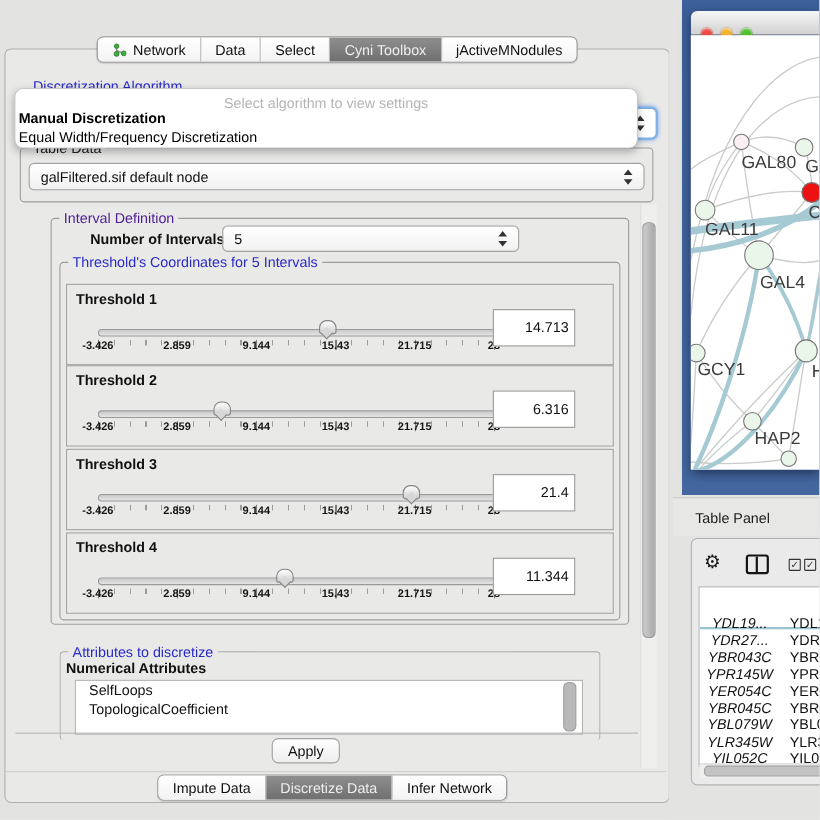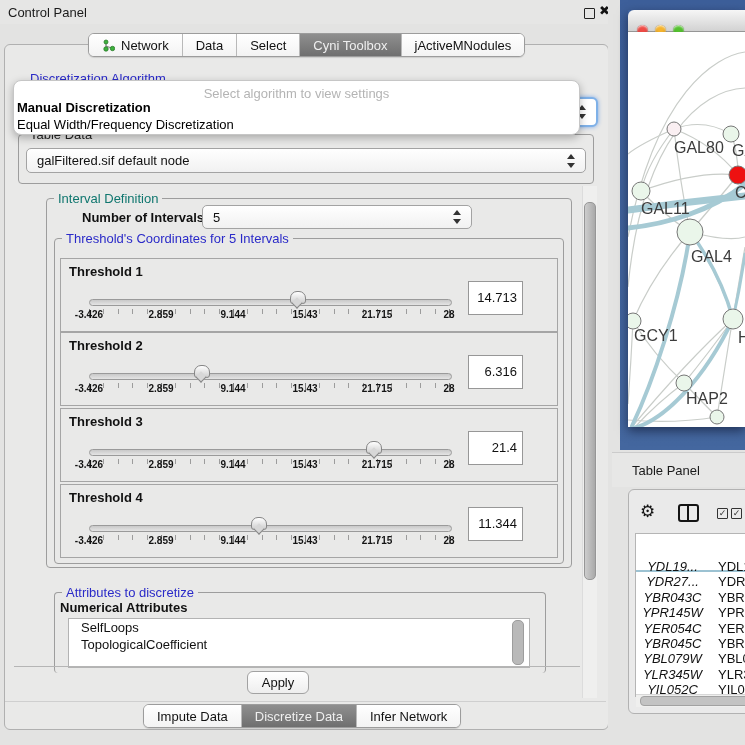--- a/index.html
+++ b/index.html
@@ -22,21 +22,21 @@
   .tab{display:flex;align-items:center;padding:0 13px;font-size:13px;color:#111;
        background:linear-gradient(#ffffff,#f3f3f3);border-left:1px solid #b9b9b9;white-space:nowrap;}
   .tab:first-child{border-left:none;}
   .tab.sel{background:linear-gradient(#8f8f8f,#6f6f6f);color:#efefef;}
   #topTabs{left:88px;top:33px;}
   #bottomTabs{left:143px;top:704px;}
   .neticon{margin-right:6px;}
 
   .group{border:1px solid #9d9d9d;border-radius:4px;background:#e9e9e8;}
   .gtitle{position:absolute;background:#e9e9e8;padding:0 4px;font-size:13px;line-height:13px;text-align:center;}
-  .blue{color:#2a2ac8;} .green{color:#0f766e;} .dark{color:#222;}
+  .blue{color:#2a2ac8;} .green{color:#4c1d95;} .dark{color:#222;}
 
   .combo{background:linear-gradient(#ffffff,#f1f1f1);border:1px solid #a3a3a3;border-radius:5px;
          display:flex;align-items:center;padding-left:10px;font-size:13px;color:#111;}
   .spinners{position:absolute;right:10px;top:50%;margin-top:-8px;width:8px;height:16px;}
   .spinners i{position:absolute;left:0;width:0;height:0;border-left:4px solid transparent;border-right:4px solid transparent;}
   .spinners .up{top:1px;border-bottom:5px solid #333;}
   .spinners .dn{bottom:1px;border-top:5px solid #333;}
 
   
   #algo-popup{left:13px;top:80px;width:565px;height:53px;background:#fff;border:1px solid #c6c6c6;
@@ -55,21 +55,21 @@
           border-radius:7px 7px 3px 3px;background:linear-gradient(#fefefe,#cfcfcf);z-index:3;}
   .handle:after{content:'';position:absolute;left:2.5px;top:6.5px;width:7px;height:7px;transform:rotate(45deg);
           background:#d7d7d7;border-right:1px solid #868686;border-bottom:1px solid #868686;}
   .ticks{position:absolute;left:28px;top:50px;width:361px;height:9px;
          background-image:repeating-linear-gradient(to right,#7c7c7c 0 1px,transparent 1px 72px),
                           repeating-linear-gradient(to right,#9c9c9c 0 1px,transparent 1px 14.4px);
          background-size:100% 9px,100% 5px;background-repeat:no-repeat;}
   .ticklabels{position:absolute;left:0;top:50px;width:100%;height:13px;}
   .ticklabel{position:absolute;width:60px;text-align:center;font-size:10px;font-weight:bold;color:#141414;}
   .tvalue{position:absolute;right:34px;top:22px;width:48px;height:32px;background:#fff;border:1px solid #979797;
-          font-size:13px;text-align:right;line-height:32px;padding-right:5px;}
+          font-size:13px;text-align:right;line-height:32px;padding-right:5px;padding-left:20px;}
 
   
   #attr-list{left:68px;top:618px;width:460px;height:48px;background:#fff;border:1px solid #b3b3b3;overflow:hidden;}
   .attr-item{padding-left:12px;height:17px;line-height:17px;font-size:13px;}
   #attr-sb{left:512px;top:620px;width:10px;height:43px;background:#b9b9b9;border:1px solid #9d9d9d;border-radius:5px;}
 
   #apply-btn{left:247px;top:671px;width:60px;height:21px;background:linear-gradient(#ffffff,#eeeeee);
              border:1px solid #a2a2a2;border-radius:6px;text-align:center;line-height:21px;font-size:13px;}
 
   #main-sb-track{left:582px;top:186px;width:14px;height:512px;background:#efefee;border-left:1px solid #dcdcdc;}
@@ -111,25 +111,20 @@
   .tc1{width:73px;text-align:center;overflow:hidden;font-style:italic;}
   .tc2{padding-left:9px;overflow:hidden;}
   #hsb-track{left:636px;top:694px;width:109px;height:12px;background:#efefee;border-top:1px solid #d8d8d8;}
   #hsb-thumb{left:640px;top:696px;width:140px;height:8px;background:#c3c3c3;border:1px solid #a2a2a2;border-radius:4px;}
 </style>
 </head>
 <body>
 
 <div id="app">
 
-  <div class="abs" id="cp-titlebar">
-    <span class="abs" id="cp-title">Control Panel</span>
-    <span class="abs" id="float-ic"></span>
-    <span class="abs" id="close-ic">✖</span>
-  </div>
 
   <div class="abs" id="cp-outer"></div>
 
   <div class="abs tabbar" id="topTabs">
       <div class="tab">
         <svg class="neticon" width="13" height="13">
           <line x1="4" y1="3" x2="4" y2="10" stroke="#8a8a8a" stroke-width="1.3"></line>
           <line x1="4" y1="7" x2="10.5" y2="9.5" stroke="#8a8a8a" stroke-width="1.3"></line>
           <circle cx="4" cy="3" r="2" fill="#3db13d" stroke="#2a7a2a" stroke-width="0.8"></circle>
           <circle cx="4" cy="10" r="2.2" fill="#3db13d" stroke="#2a7a2a" stroke-width="0.8"></circle>

